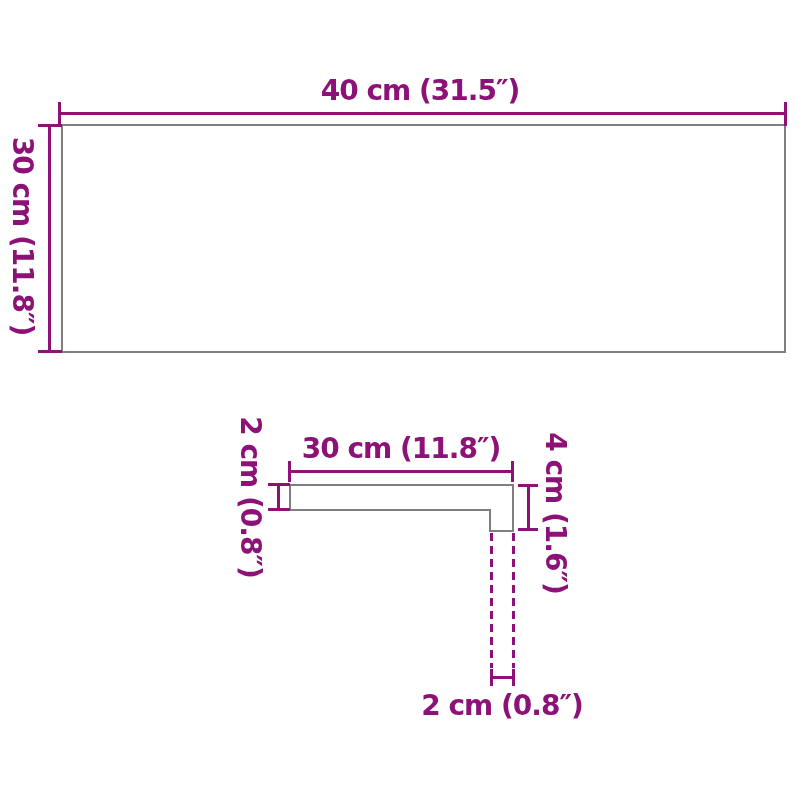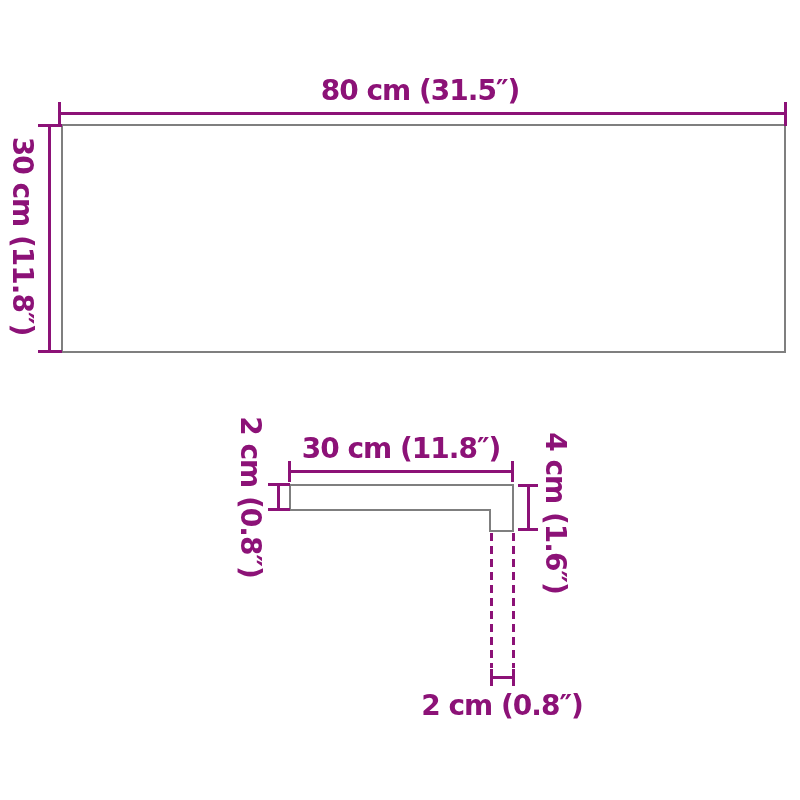--- a/index.html
+++ b/index.html
@@ -61,21 +61,21 @@
 
 <div class="canvas">
 
   <div>
 
     <div class="panel-rect"></div>
 
     <div class="dim" style="left:60px; top:112px; width:726px; height:3px;"></div>
     <div class="dim" style="left:58px; top:102px; width:3px; height:24px;"></div>
     <div class="dim" style="left:784px; top:102px; width:3px; height:24px;"></div>
-    <div class="label" style="left:420px; top:91px;">80 cm (31.5″)</div>
+    <div class="label" style="left:420px; top:91px;">40 cm (31.5″)</div>
 
     <div class="dim" style="left:48px; top:126px; width:3px; height:226px;"></div>
     <div class="dim" style="left:38px; top:124px; width:24px; height:3px;"></div>
     <div class="dim" style="left:38px; top:350px; width:24px; height:3px;"></div>
     <div class="label rot90" style="left:22px; top:236px;">30 cm (11.8″)</div>
   </div>
 
   <div>
 
     <svg class="profile-svg" width="226" height="49" viewBox="0 0 226 49">

